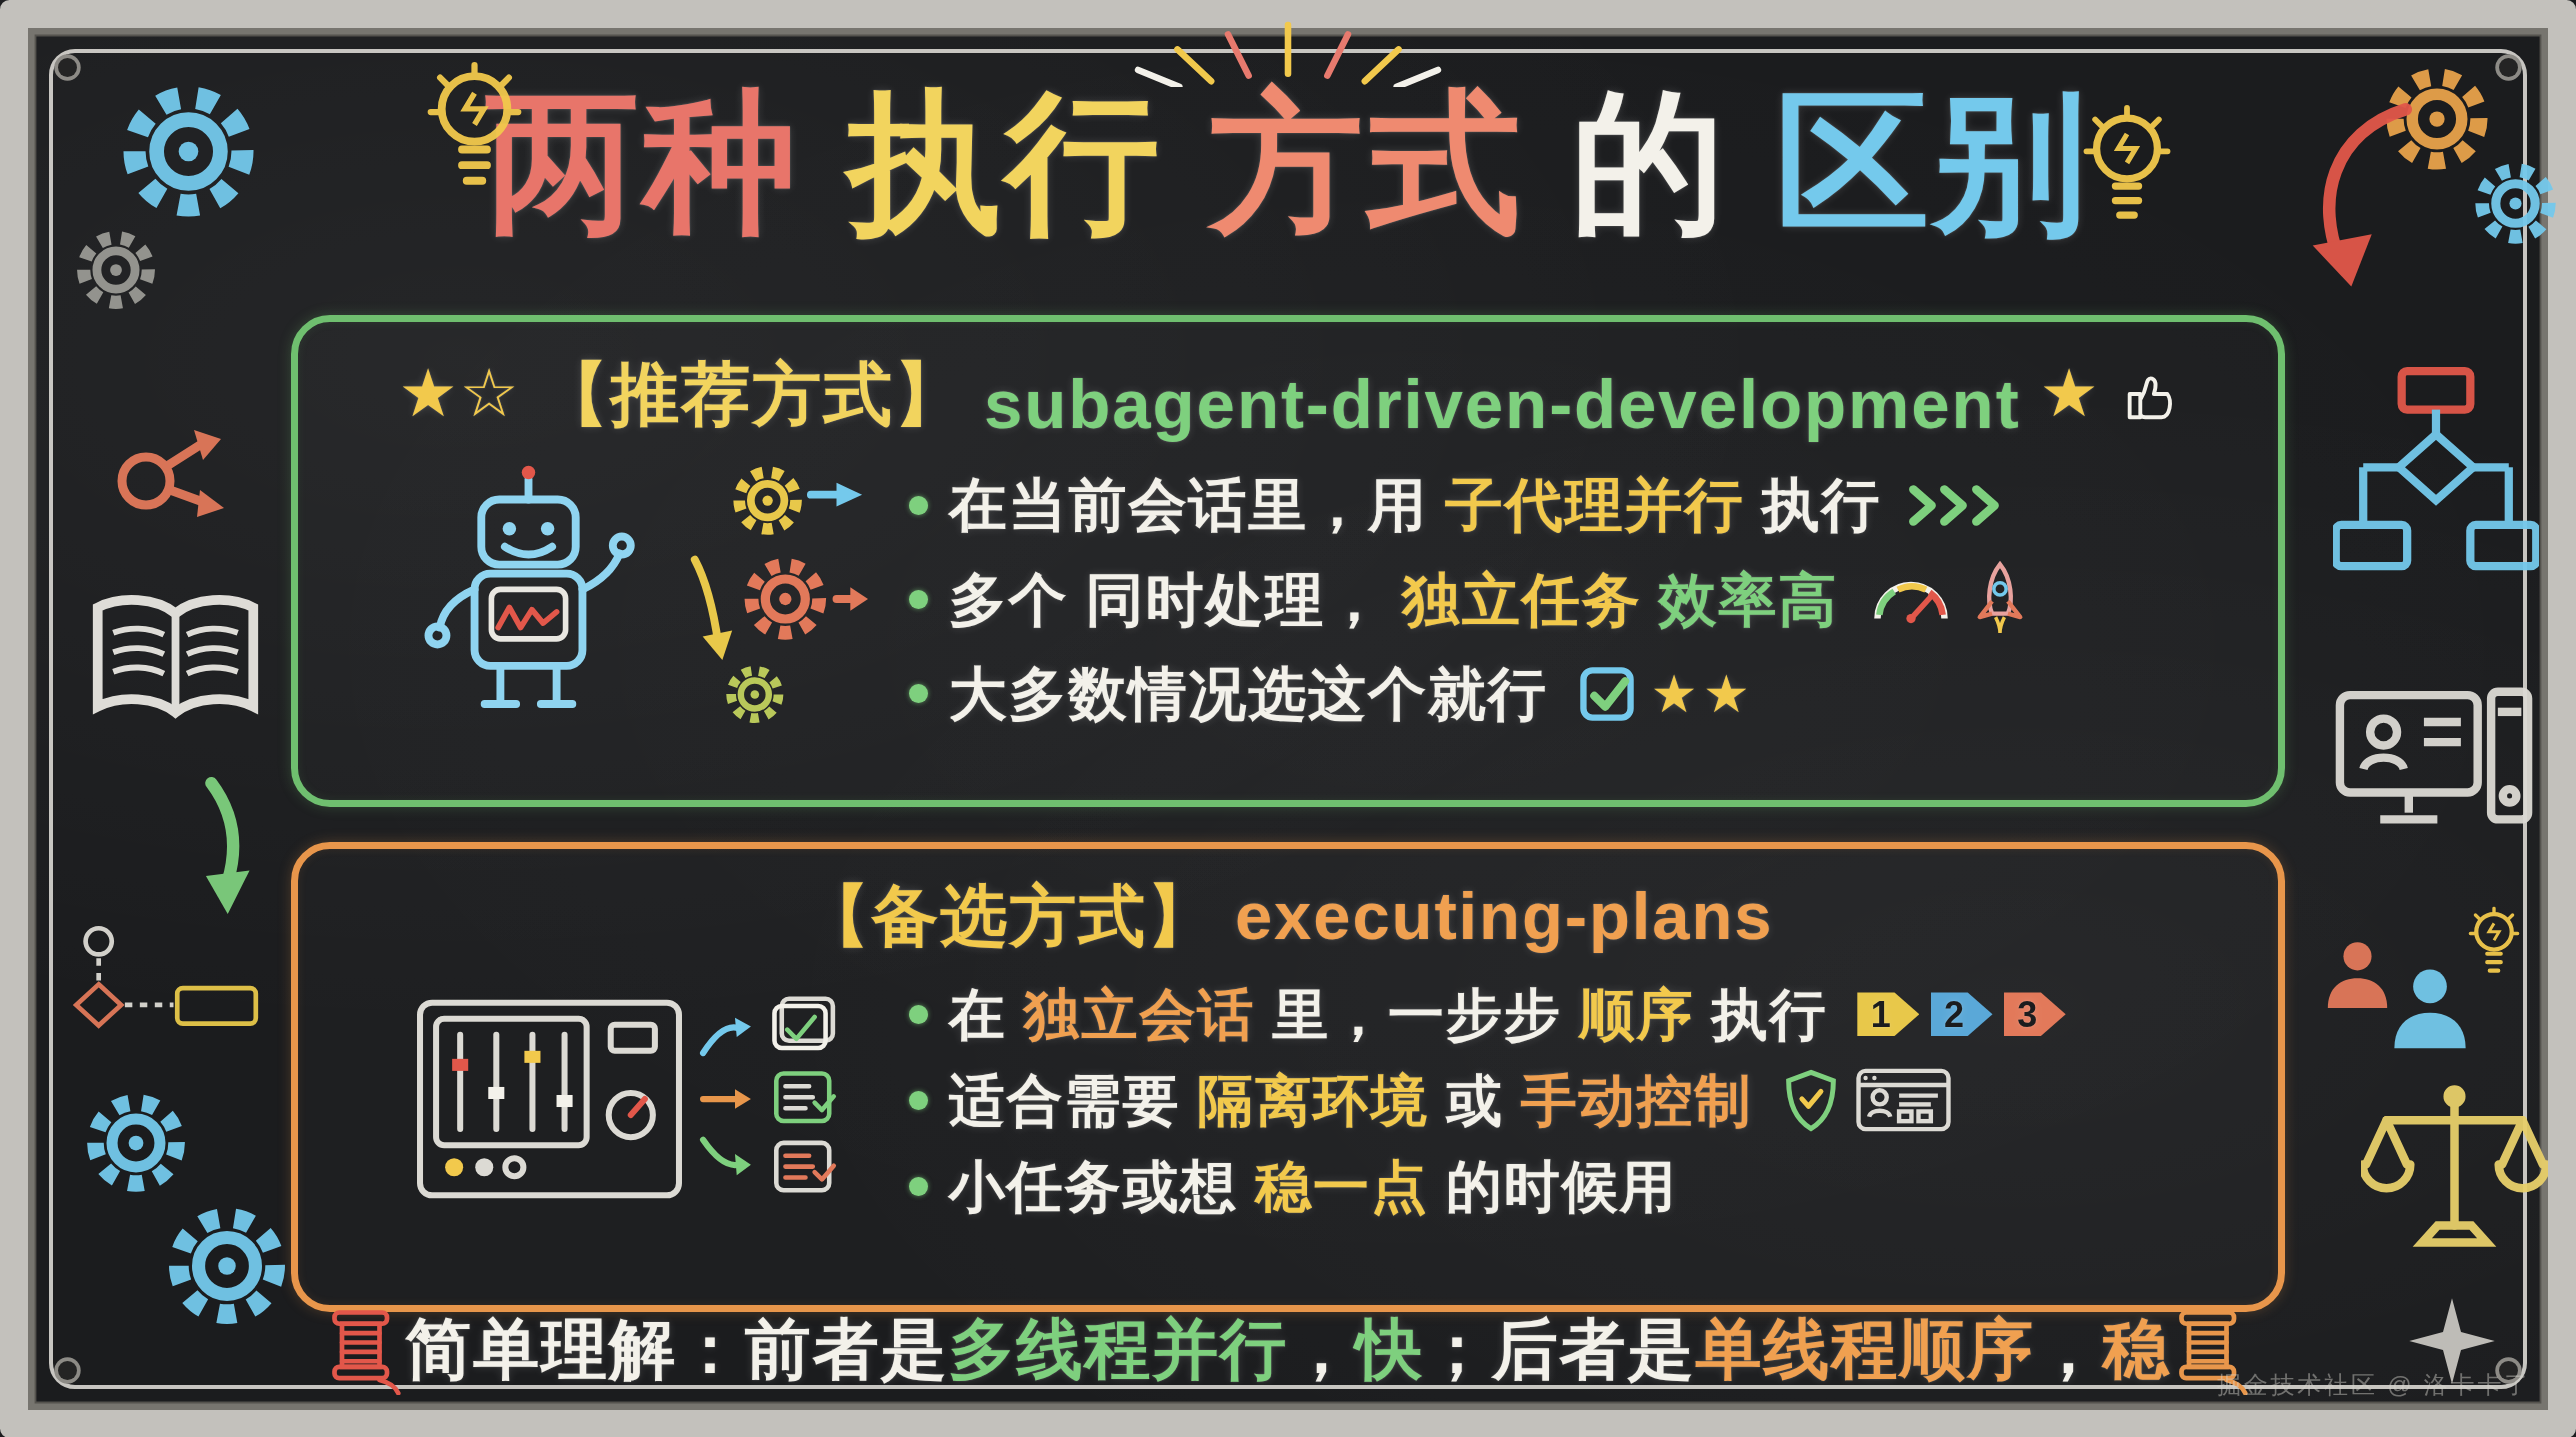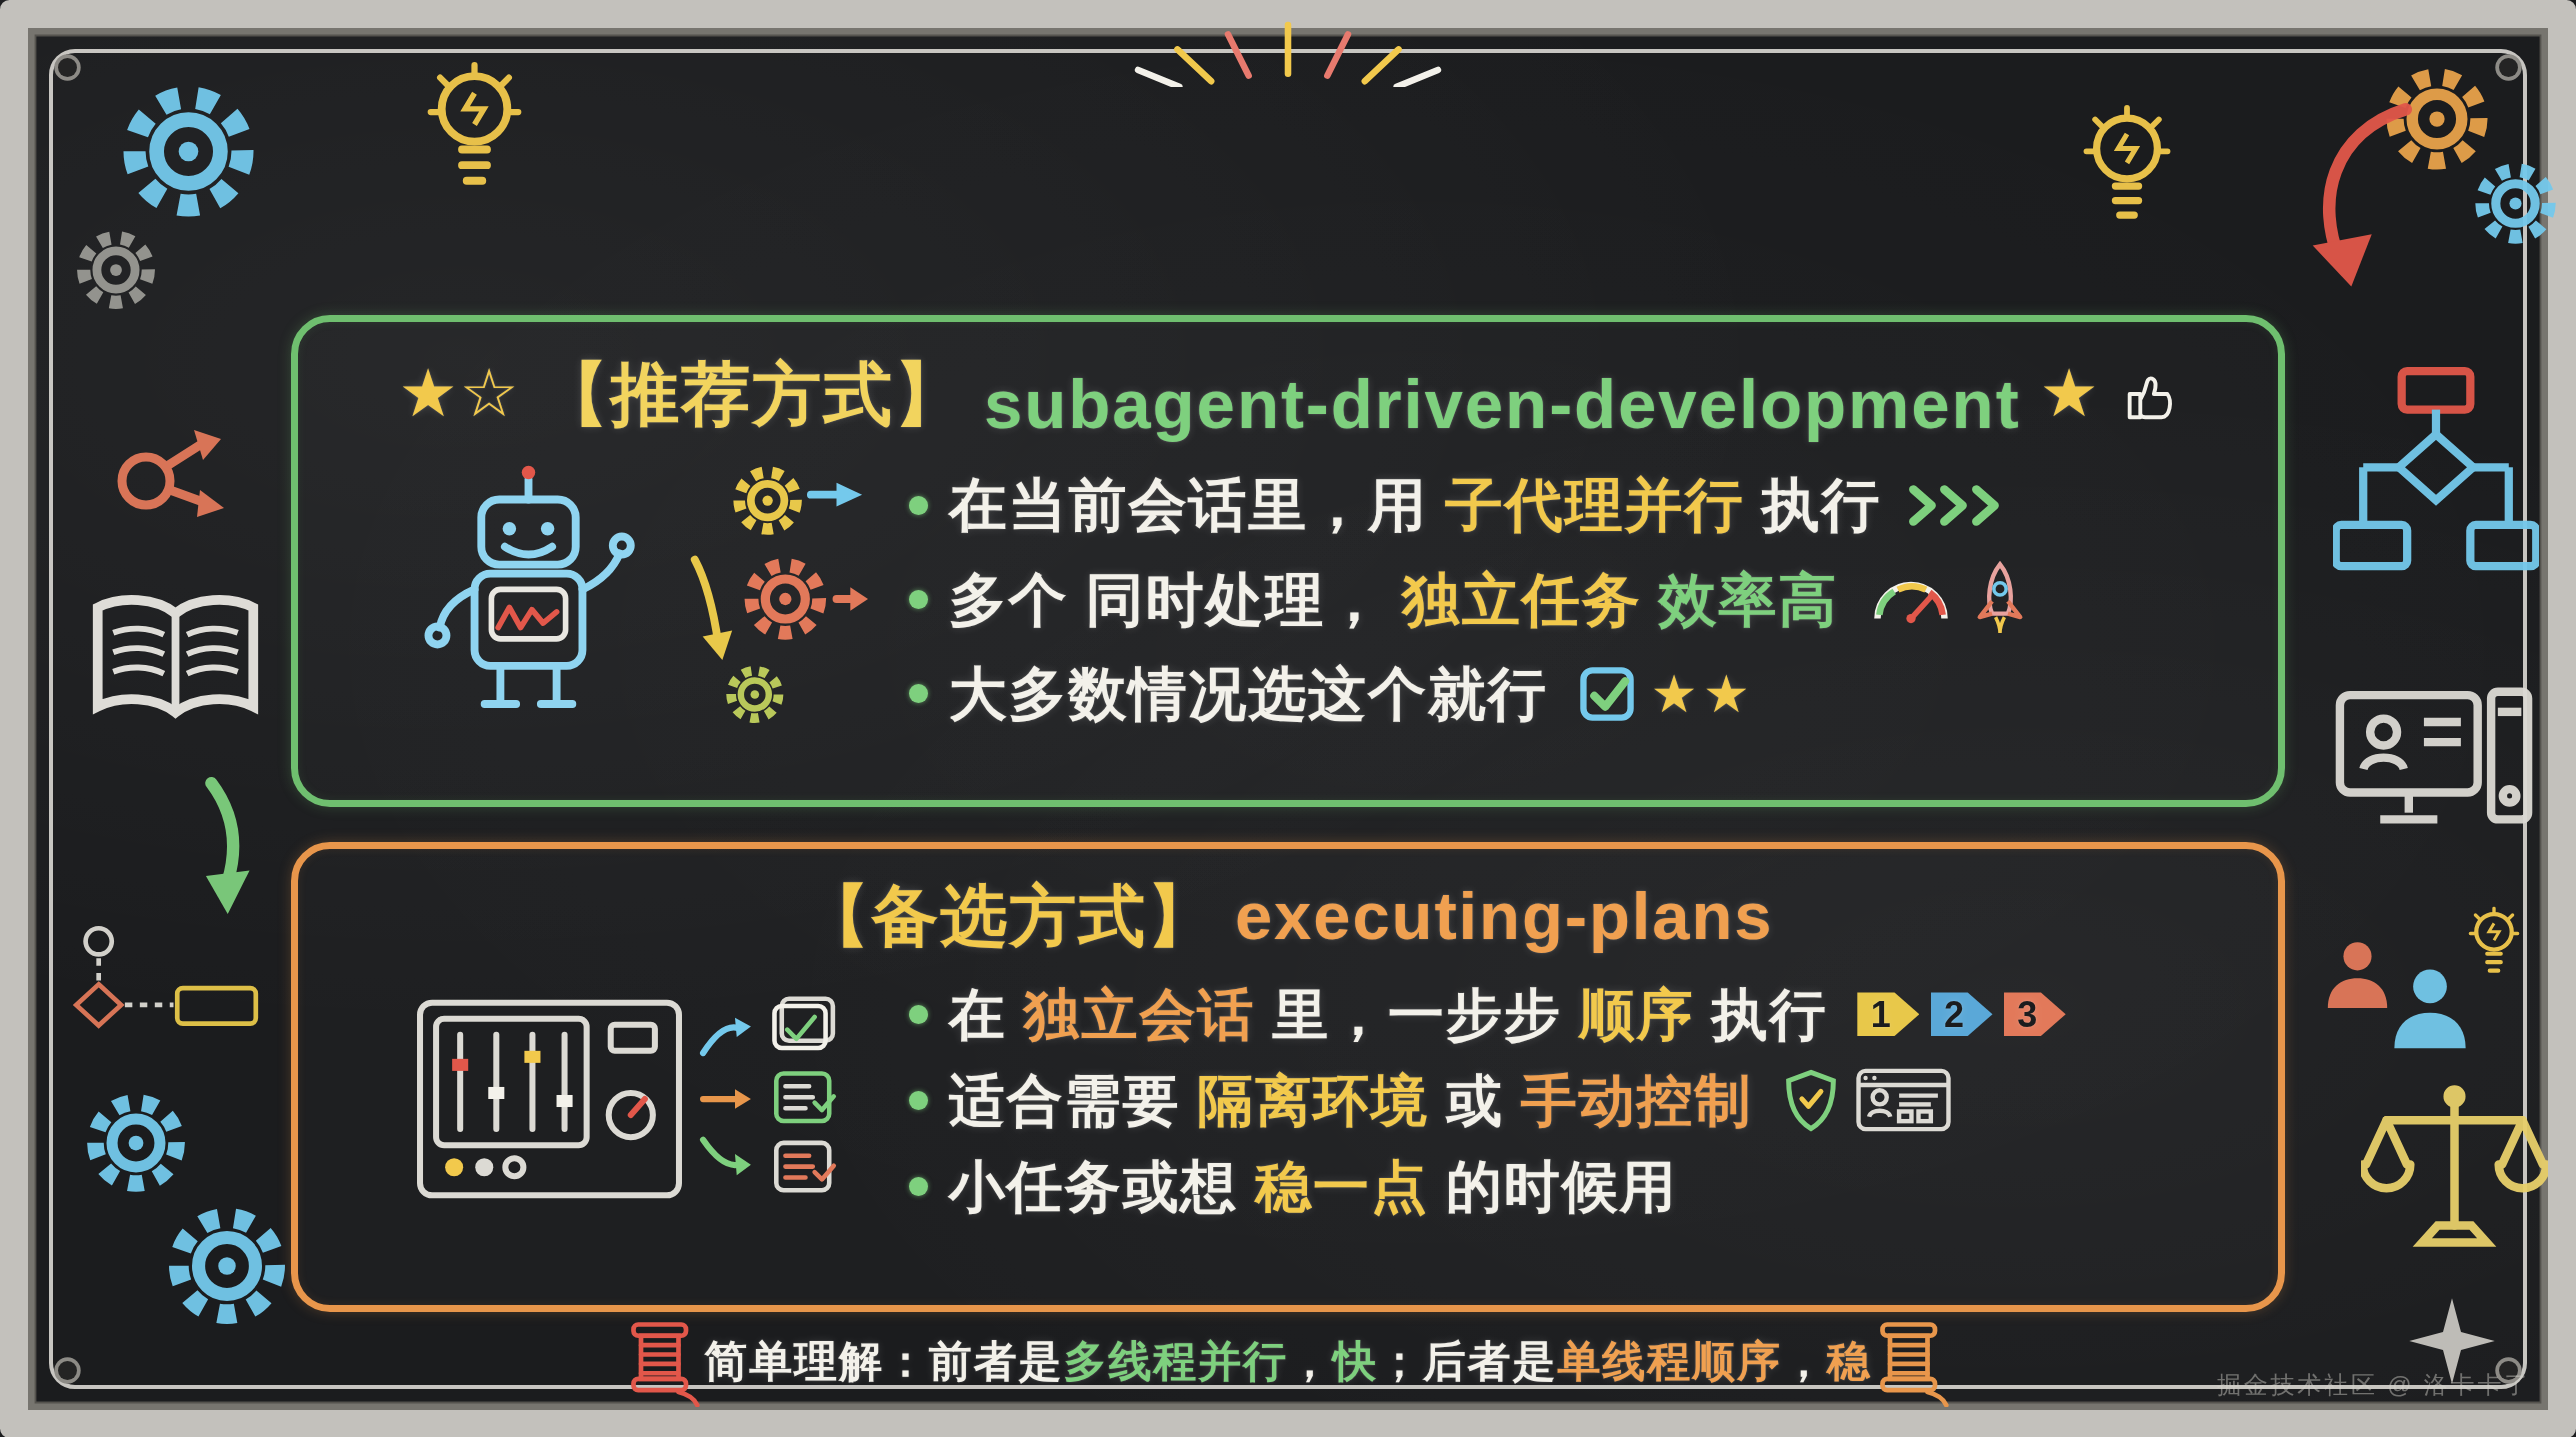--- a/index.html
+++ b/index.html
@@ -39,21 +39,21 @@
   .dot{width:19px;height:19px;border-radius:50%;background:#7ed07e;flex:0 0 auto;margin-right:3.7px;box-shadow:0 0 5.6px rgba(126,208,126,.6);}
   .stars{color:#f2c94c;font-size:52px;letter-spacing:5.6px;}
   .chevs{display:inline-flex;gap:1.9px;margin-left:9.4px;}
   .chevs svg{width:30px;height:43px;}
   .steps{display:inline-flex;gap:11.2px;margin-left:13px;}
   .step{display:inline-flex;align-items:center;justify-content:center;width:62px;height:52px;
         clip-path:polygon(0 8%,60% 8%,100% 50%,60% 92%,0 92%);
         color:#1b1c1e;font-size:36px;padding-right:13px;box-sizing:border-box;}
   .b-icons{display:inline-flex;align-items:center;gap:15px;margin-left:13px;}
   
-  .summary-row{position:absolute;bottom:31px;left:0;width:100%;display:flex;justify-content:center;align-items:center;font-size:43px;letter-spacing:1.9px;}
+  .summary-row{position:absolute;bottom:43px;left:0;width:100%;display:flex;justify-content:center;align-items:center;font-size:66px;letter-spacing:1.9px;}
   .spool{width:81px;height:90px;}
   .spool.red{color:#e2574a}.spool.orange{color:#e8964b}
   
   .deco{position:absolute;pointer-events:none;opacity:.95;}
   .watermark{position:absolute;right:45px;bottom:37px;font-size:24px;font-weight:400;color:rgba(215,213,206,.45);letter-spacing:2.8px;z-index:5;}
   .sparkle-br{position:absolute;right:79px;bottom:52px;width:90px;height:90px;opacity:.85;}
 </style>
 </head>
 <body>
 
@@ -117,20 +117,27 @@
       <path d="M230 70 V18" stroke="#f2c94c"></path>
       <path d="M188 72 L166 28" stroke="#e87a6e"></path>
       <path d="M272 72 L294 28" stroke="#e87a6e"></path>
       <path d="M148 78 L112 44" stroke="#f2c94c"></path>
       <path d="M312 78 L348 44" stroke="#f2c94c"></path>
       <path d="M114 84 L70 66" stroke="#f3f1ea"></path>
       <path d="M346 84 L390 66" stroke="#f3f1ea"></path>
     </g>
   </svg>
 
+  <div class="title-row chalk">
+    <span class="t-seg" style="color: rgb(232, 117, 106);">两种</span>
+    <span class="t-seg" style="color: rgb(242, 212, 94);">执行</span>
+    <span class="t-seg" style="color: rgb(239, 138, 112);">方式</span>
+    <span class="t-seg" style="color: rgb(243, 241, 234);">的</span>
+    <span class="t-seg" style="color: rgb(116, 201, 236);">区别</span>
+  </div>
 
   <section class="box green-box">
     <div class="box-header chalk">
       <span class="hdr-stars">★☆</span>
       <span style="color: rgb(242, 212, 94);">【推荐方式】</span>
       <span style="color: rgb(126, 208, 126); margin-top: 20px;">subagent-driven-development</span>
       <span class="hdr-stars">★</span>
       <svg viewBox="0 0 60 60" style="width:58px;height:58px">
         <path d="M10 30 h11 v24 H10 z M21 36 v14 c0 3 2 4 5 4 h17 c9 0 11-17 6-24 h-14 c2-6 3-14-2-16 c-4-1-5 3-6 7 c-1 5-3 10-6 15 z" fill="none" stroke="#f3f1ea" stroke-width="4" stroke-linejoin="round"></path>
       </svg>

